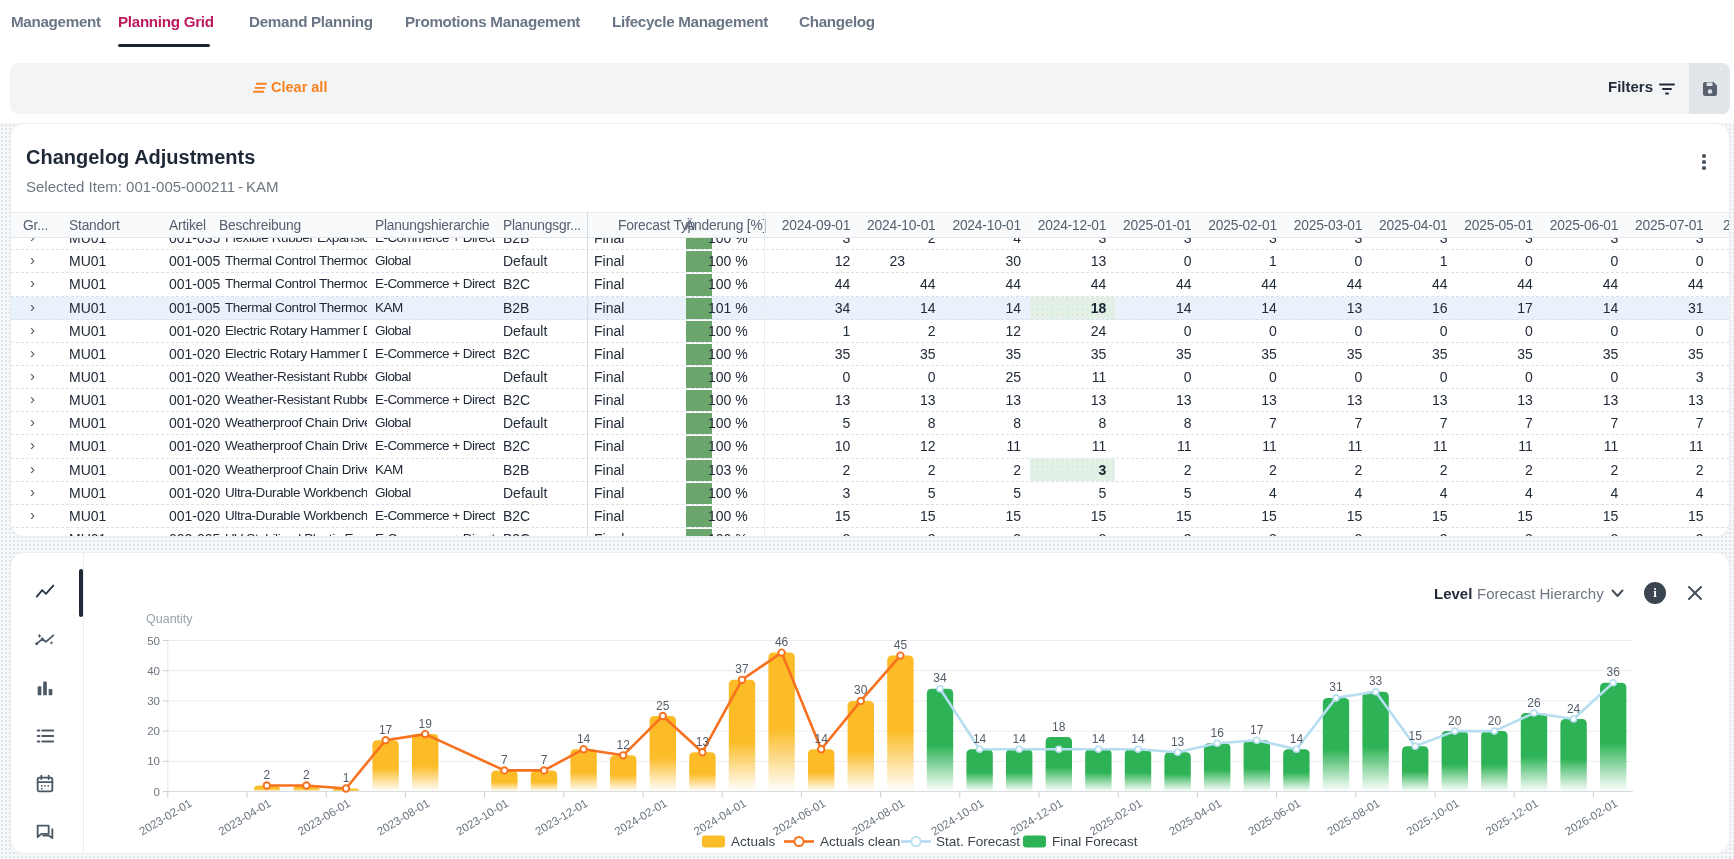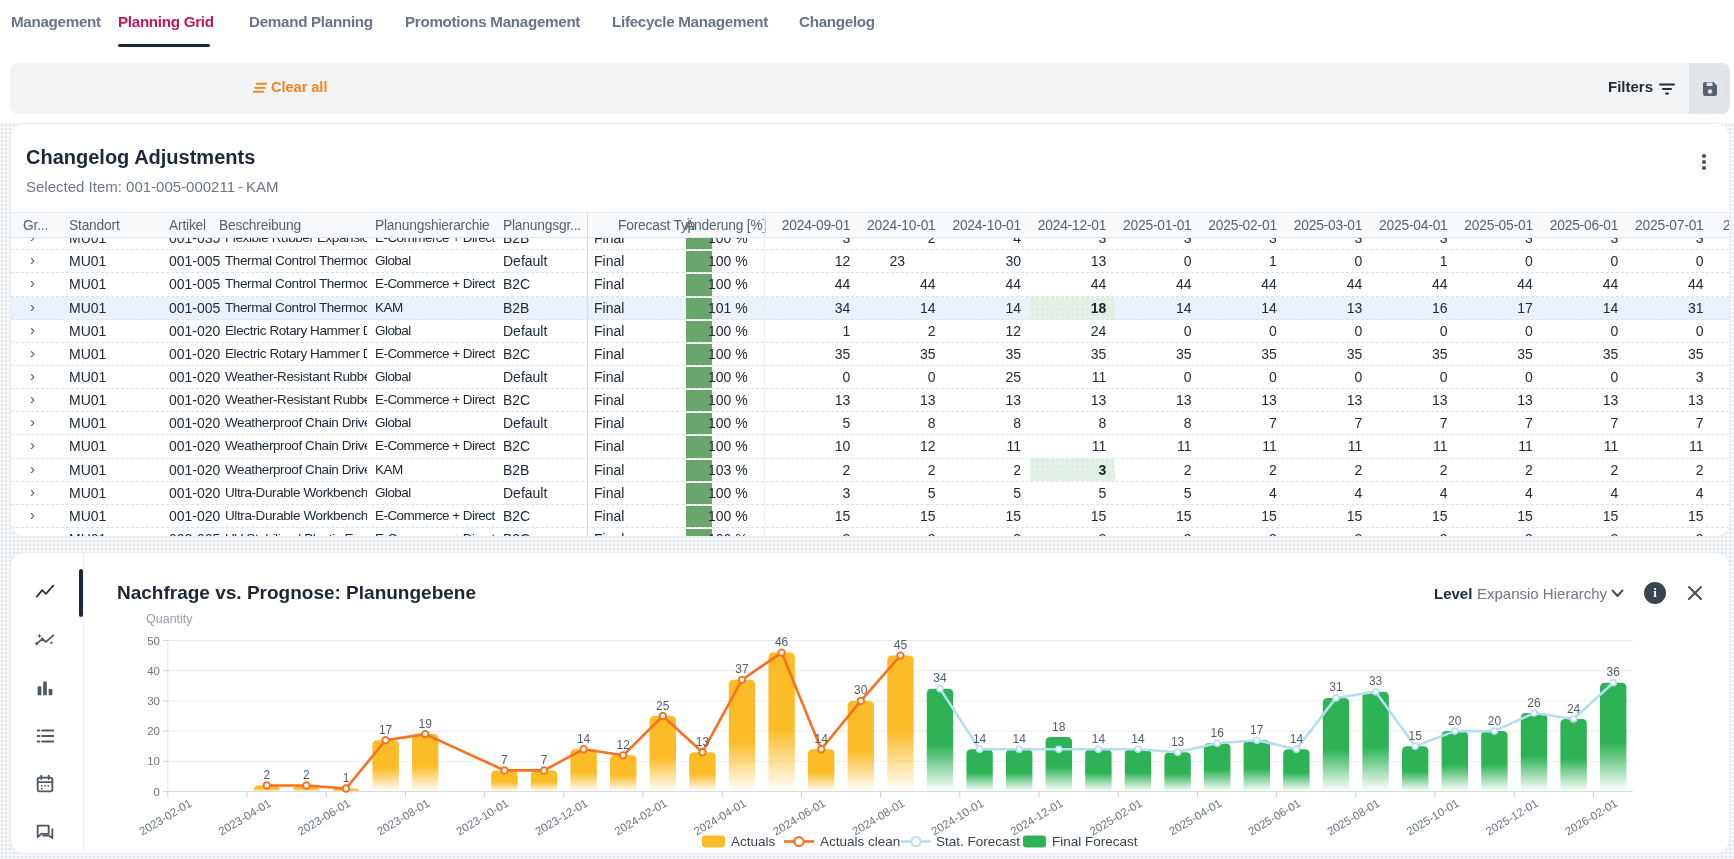--- a/index.html
+++ b/index.html
@@ -483,23 +483,22 @@
       <line x1="16" y1="3" x2="16" y2="6.5" fill="none" stroke="#4b5865" stroke-width="2" stroke-linecap="round" stroke-linejoin="round"></line>
       <circle cx="8.5" cy="14" r="1" fill="#4b5865" stroke="none"></circle>
       <circle cx="12" cy="14" r="1" fill="#4b5865" stroke="none"></circle>
       <circle cx="15.5" cy="14" r="1" fill="#4b5865" stroke="none"></circle>
       <circle cx="8.5" cy="17" r="1" fill="#4b5865" stroke="none"></circle>
     </svg>
     <svg class="ti" style="top:268px" viewBox="0 0 24 24">
       <path d="M4 5h12v9H8l-4 3.5Z" fill="none" stroke="#4b5865" stroke-width="2" stroke-linecap="round" stroke-linejoin="round"></path>
       <path d="M20 9v9.5L16.5 16H10" fill="none" stroke="#4b5865" stroke-width="2" stroke-linecap="round" stroke-linejoin="round"></path>
     </svg>
-  <span class="ctitle">Nachfrage vs. Prognose: Planungebene</span>
   <span class="lvl">Level</span>
-    <span class="lvlv">Expansio Hierarchy</span>
+    <span class="lvlv">Forecast Hierarchy</span>
   <svg style="position:absolute;left:1600px;top:36px;width:13px;height:9px" viewBox="0 0 13 9">
     <polyline points="1.5,1.5 6.5,7 11.5,1.5" fill="none" stroke="#49535f" stroke-width="2" stroke-linecap="round" stroke-linejoin="round"></polyline>
     </svg>
   <div style="position:absolute;left:1633px;top:29px;width:22px;height:22px;border-radius:50%;background:#3a4551;color:#fff;text-align:center;font-size:13px;line-height:22px;font-weight:700;font-family:'Liberation Serif',serif">i</div>
   <svg style="position:absolute;left:1676px;top:32px;width:16px;height:16px" viewBox="0 0 16 16">
     <line x1="2" y1="2" x2="14" y2="14" stroke="#434e5a" stroke-width="2" stroke-linecap="round"></line>
     <line x1="14" y1="2" x2="2" y2="14" stroke="#434e5a" stroke-width="2" stroke-linecap="round"></line>
     </svg>
   <svg width="1720" height="302" viewBox="0 0 1720 302" style="position:absolute;left:0;top:0">
       <defs>

